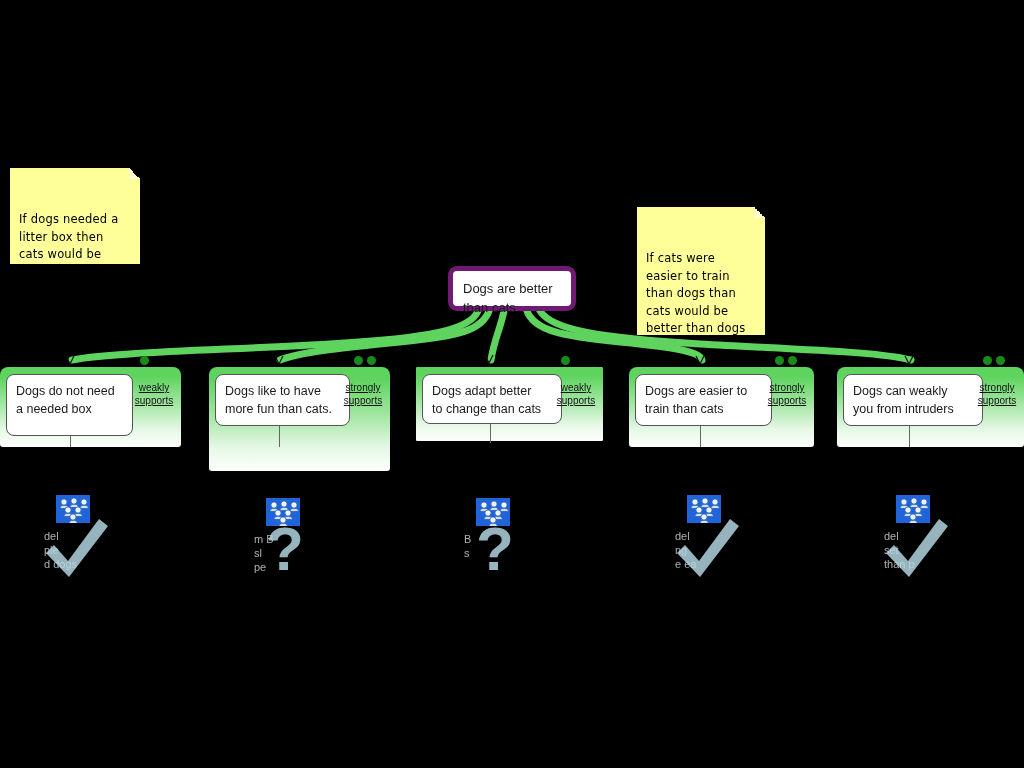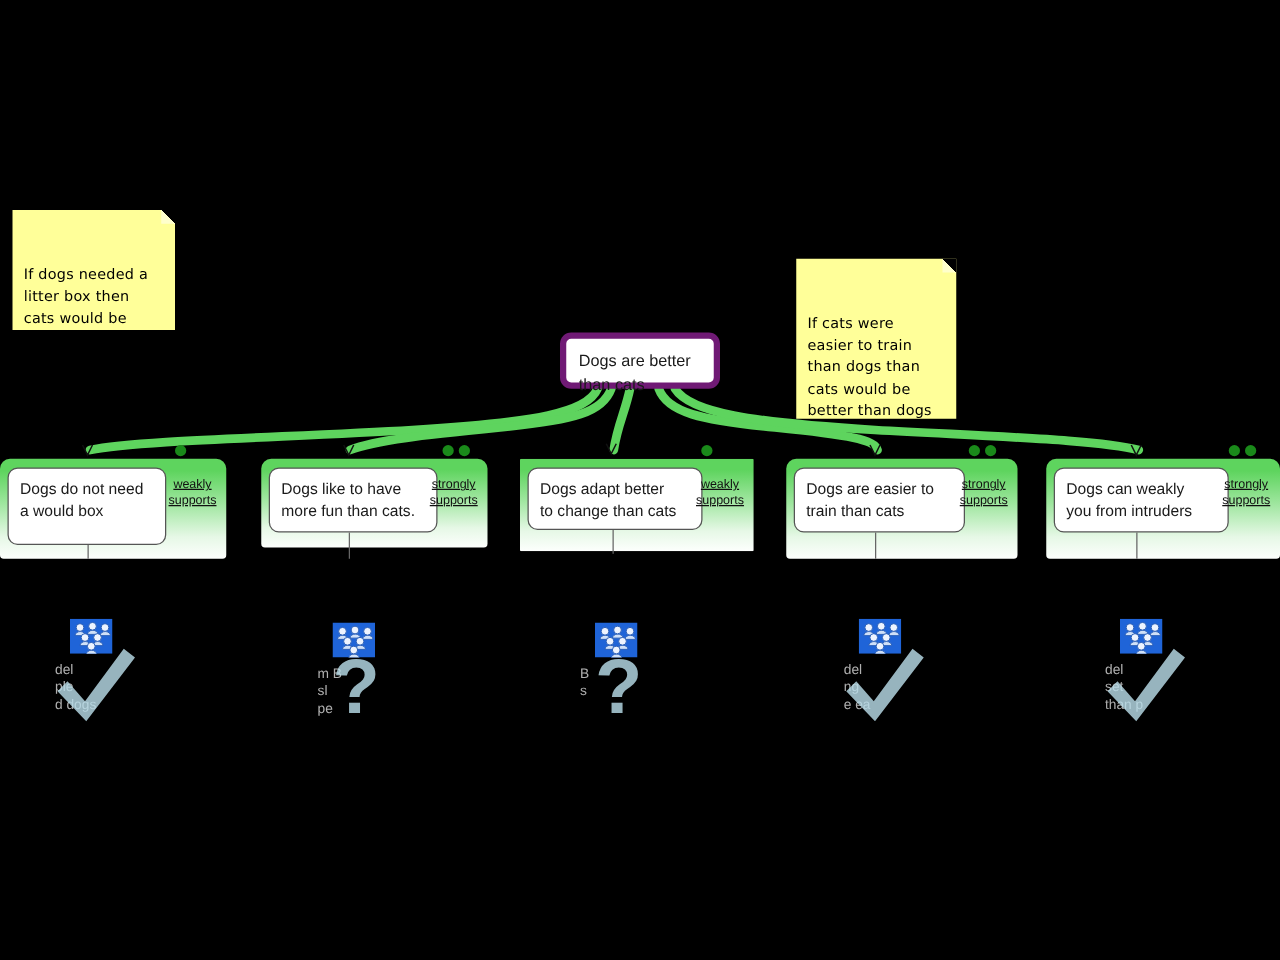--- a/index.html
+++ b/index.html
@@ -145,29 +145,29 @@
 cats would be
 better than dogs</span>
   </div>
 
   <div class="root-node" id="root-node" style="left: 448px; top: 266px; width: 128px; height: 45px;">Dogs are better
 than cats</div>
 
   <div id="claims-layer">
       <div class="claim" id="claim-1" style="left: 0px; top: 367px; width: 181px; height: 80px;">
         <div class="inner" style="width: 127px; height: 62px;">Dogs do not need
-a would box</div>
+a needed box</div>
         <div class="support-label">weakly
 supports</div>
         <div class="stub" style="left: 70px; top: 69px; height: 11px;"></div>
       </div>
       <div class="dots" style="left: 140px; top: 356px;">
         <i style="background: rgb(26, 138, 26);"></i>
       </div>
-      <div class="claim" id="claim-2" style="left: 209px; top: 367px; width: 181px; height: 71px;">
+      <div class="claim" id="claim-2" style="left: 209px; top: 367px; width: 181px; height: 104px;">
         <div class="inner" style="width: 135px; height: 52px;">Dogs like to have
 more fun than cats.</div>
         <div class="support-label">strongly
 supports</div>
         <div class="stub" style="left: 70px; top: 59px; height: 21px;"></div>
       </div>
       <div class="dots" style="left: 354px; top: 356px;">
         <i style="background: rgb(26, 138, 26);"></i>
         <i style="background: rgb(26, 138, 26);"></i>
       </div>

